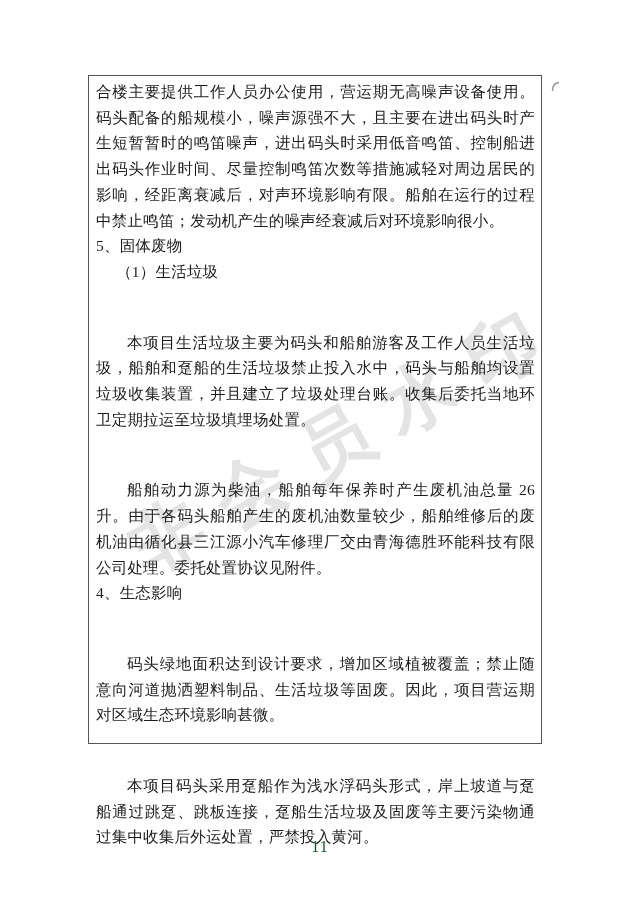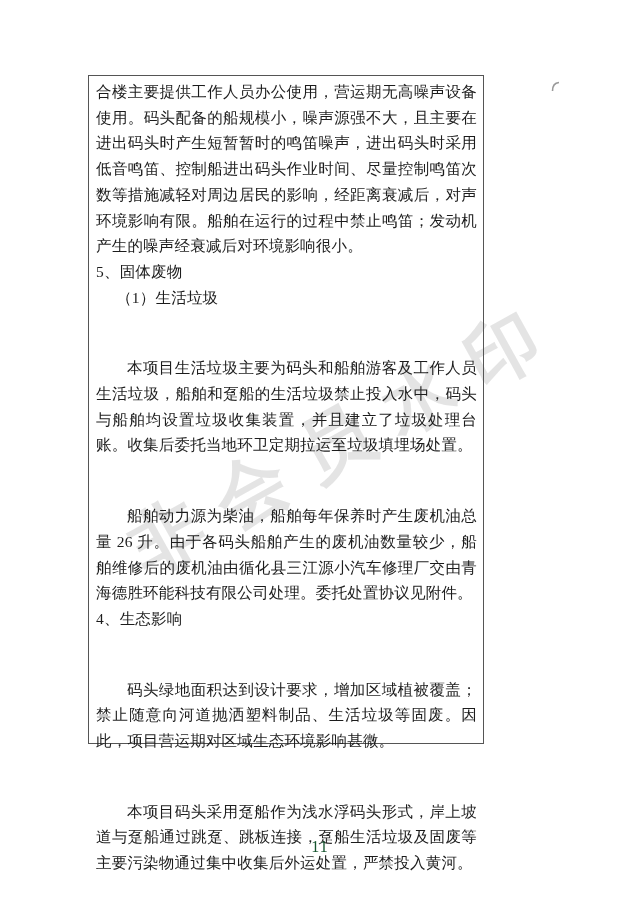--- a/index.html
+++ b/index.html
@@ -25,21 +25,21 @@
     opacity: 0.55;
     white-space: nowrap;
     z-index: 0;
     user-select: none;
     font-family: "Liberation Sans", sans-serif;
   }
 
   .report-cell {
     position: absolute;
     left: 88px; top: 75px;
-    width: 396px; height: 669px;
+    width: 454px; height: 669px;
     box-sizing: border-box;
     border: 1.5px solid #555555;
     padding: 3px 6px 0 7px;
     z-index: 1;
     background: transparent;
   }
 
   .doc-block {
     margin: 0;
     font-size: 15.5px;

